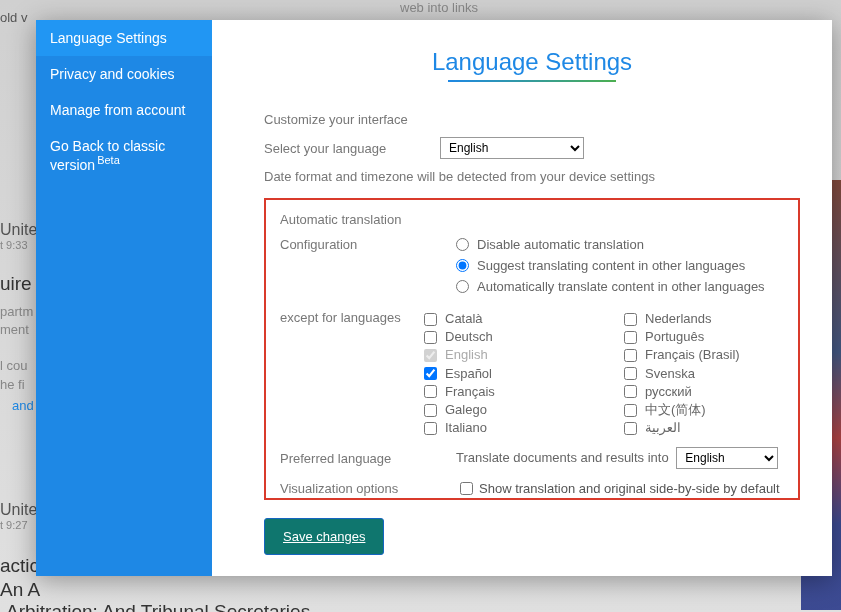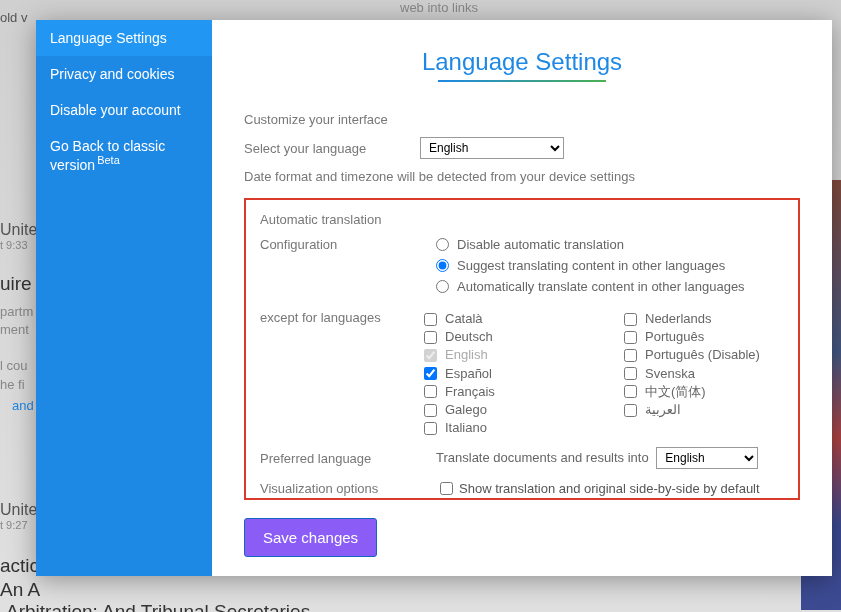--- a/index.html
+++ b/index.html
@@ -37,20 +37,21 @@
   .modal {
     position: absolute;
     left: 36px;
     top: 20px;
     width: 796px;
     height: 556px;
     background: #fff;
     box-shadow: 0 4px 25px rgba(0,0,0,0.35);
     display: flex;
     overflow: hidden;
+    gap: 20px;
   }
   .sidebar {
     width: 176px;
     background: #1e88e5;
     color: #fff;
     display: flex;
     flex-direction: column;
     font-size: 14px;
   }
   .sidebar-item {
@@ -122,27 +123,28 @@
   }
   .radio-row input, .check-row input { margin: 0 8px 0 0; }
   .lang-grid {
     display: flex;
     gap: 40px;
   }
   .lang-col { min-width: 160px; }
   .lang-col .check-row { margin-bottom: 0px; line-height:1.4;}
   .disabled-label { color: #aaa; }
   .save-btn {
-    background: #8b5cf6;
+    background: #0f766e;
     color: #fff;
     border: 1px solid #1565c0;
     border-radius: 3px;
     padding: 10px 18px;
-    font-size: 15px;
+    font-size: 13px;
     cursor: pointer;
+    text-decoration: underline;
   }
   .inline-label { color:#666; margin-right:4px;}
   .vis-row { display:flex; align-items:center;}
 </style>
 </head>
 <body>
 
 <div class="backdrop">
   <div class="bg-text" style="left:0;top:8px;">old v</div>
   <div class="bg-text" style="left:400px;top:-2px;color:#888;">web into links</div>
@@ -164,21 +166,21 @@
 
 <div class="modal">
   <div class="sidebar">
     <div class="sidebar-item active">
       <span>Language Settings</span>
     </div>
     <div class="sidebar-item">
       <span>Privacy and cookies</span>
     </div>
     <div class="sidebar-item">
-      <span>Disable your account</span>
+      <span>Manage from account</span>
     </div>
     <div class="sidebar-item">
       <span>Go Back to classic version</span><sup>Beta</sup>
     </div>
   </div>
 
   <div class="content">
     <div class="title">Language Settings</div>
     <div class="title-underline"></div>
 
@@ -251,25 +253,29 @@
               <label class="check-row">
                 <input type="checkbox" style="">
                 <span>Nederlands</span>
               </label>
               <label class="check-row">
                 <input type="checkbox" style="">
                 <span>Português</span>
               </label>
               <label class="check-row">
                 <input type="checkbox" style="">
-                <span>Português (Disable)</span>
+                <span>Français (Brasil)</span>
               </label>
               <label class="check-row">
                 <input type="checkbox" style="">
                 <span>Svenska</span>
+              </label>
+              <label class="check-row">
+                <input type="checkbox" style="">
+                <span>русский</span>
               </label>
               <label class="check-row">
                 <input type="checkbox" style="">
                 <span>中文(简体)</span>
               </label>
               <label class="check-row">
                 <input type="checkbox" style="">
                 <span>العربية</span>
               </label>
             </div>

